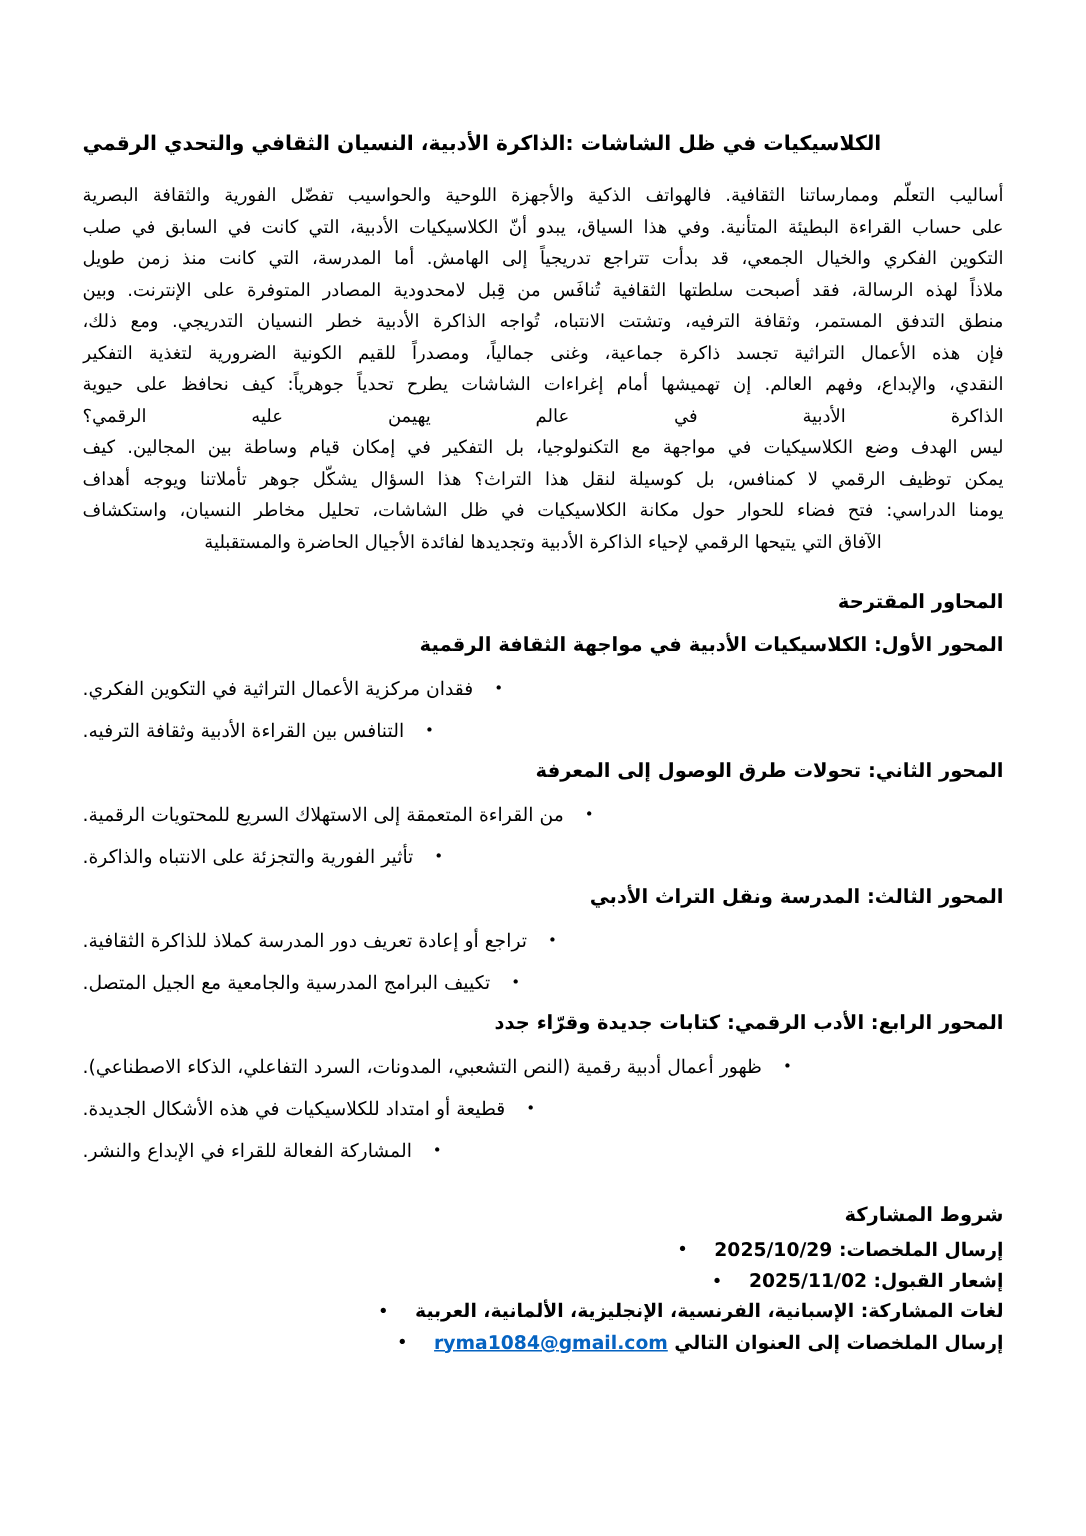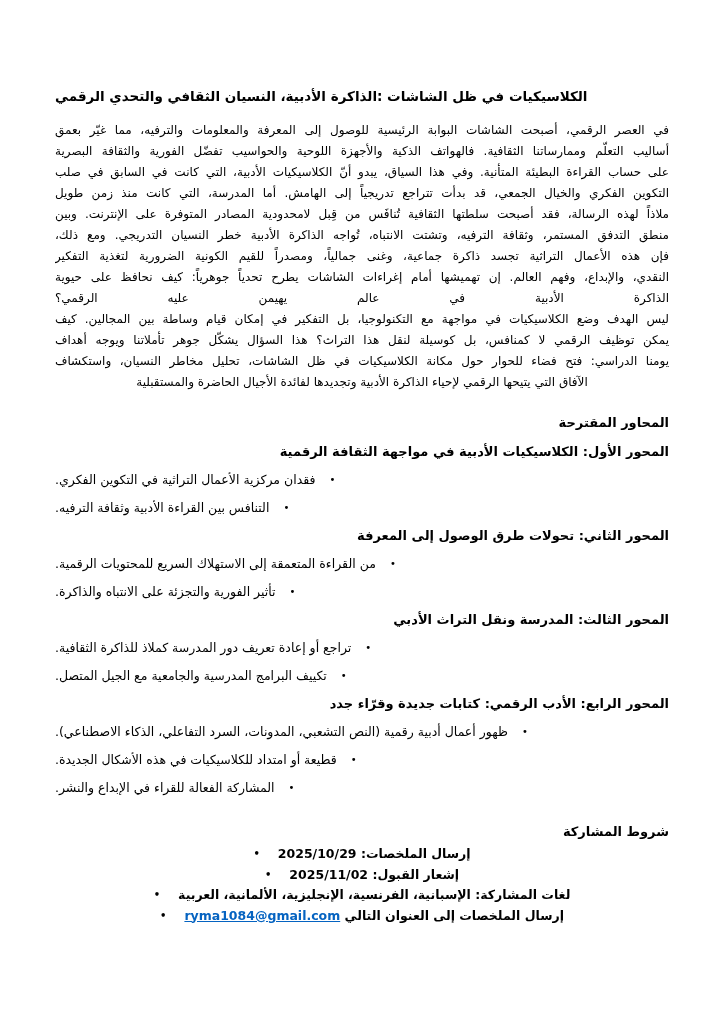--- a/index.html
+++ b/index.html
@@ -36,39 +36,38 @@
     padding-right:26px;box-sizing:border-box;white-space:nowrap;overflow:hidden;
   }
   .axis-item .bullet{
     display:inline-block;margin-inline-end:14px;font-size:10px;vertical-align:1px;
   }
   .cond-heading{
     font-weight:bold;font-size:13px;line-height:24px;height:24px;text-align:right;
   }
   .cond-item{
     font-weight:bold;font-size:12.5px;line-height:20.5px;height:20.5px;
-    text-align:center;white-space:nowrap;overflow:hidden;
+    text-align:right;white-space:nowrap;overflow:hidden;
   }
   .cond-item .bullet-after{
     display:inline-block;margin-inline-start:18px;font-size:10px;vertical-align:1px;
   }
   .email-link{
     font-weight:bold;text-decoration:underline;
     unicode-bidi:embed;direction:ltr;
   }
 </style>
 </head>
 <body>
 
 <div class="page">
   <div class="content">
 
     <div class="doc-title">الكلاسيكيات في ظل الشاشات :الذاكرة الأدبية، النسيان الثقافي والتحدي الرقمي</div>
 
-    <div class="intro-line">في العصر الرقمي، أصبحت الشاشات البوابة الرئيسية للوصول إلى المعرفة والمعلومات والترفيه، مما غيّر بعمق</div>
     <div class="intro-line">أساليب التعلّم وممارساتنا الثقافية. فالهواتف الذكية والأجهزة اللوحية والحواسيب تفضّل الفورية والثقافة البصرية</div>
     <div class="intro-line">على حساب القراءة البطيئة المتأنية. وفي هذا السياق، يبدو أنّ الكلاسيكيات الأدبية، التي كانت في السابق في صلب</div>
     <div class="intro-line">التكوين الفكري والخيال الجمعي، قد بدأت تتراجع تدريجياً إلى الهامش. أما المدرسة، التي كانت منذ زمن طويل</div>
     <div class="intro-line">ملاذاً لهذه الرسالة، فقد أصبحت سلطتها الثقافية تُنافَس من قِبل لامحدودية المصادر المتوفرة على الإنترنت. وبين</div>
     <div class="intro-line">منطق التدفق المستمر، وثقافة الترفيه، وتشتت الانتباه، تُواجه الذاكرة الأدبية خطر النسيان التدريجي. ومع ذلك،</div>
     <div class="intro-line">فإن هذه الأعمال التراثية تجسد ذاكرة جماعية، وغنى جمالياً، ومصدراً للقيم الكونية الضرورية لتغذية التفكير</div>
     <div class="intro-line">النقدي، والإبداع، وفهم العالم. إن تهميشها أمام إغراءات الشاشات يطرح تحدياً جوهرياً: كيف نحافظ على حيوية</div>
     <div class="intro-line">الذاكرة الأدبية في عالم يهيمن عليه الرقمي؟</div>
     <div class="intro-line">ليس الهدف وضع الكلاسيكيات في مواجهة مع التكنولوجيا، بل التفكير في إمكان قيام وساطة بين المجالين. كيف</div>
     <div class="intro-line">يمكن توظيف الرقمي لا كمنافس، بل كوسيلة لنقل هذا التراث؟ هذا السؤال يشكّل جوهر تأملاتنا ويوجه أهداف</div>

